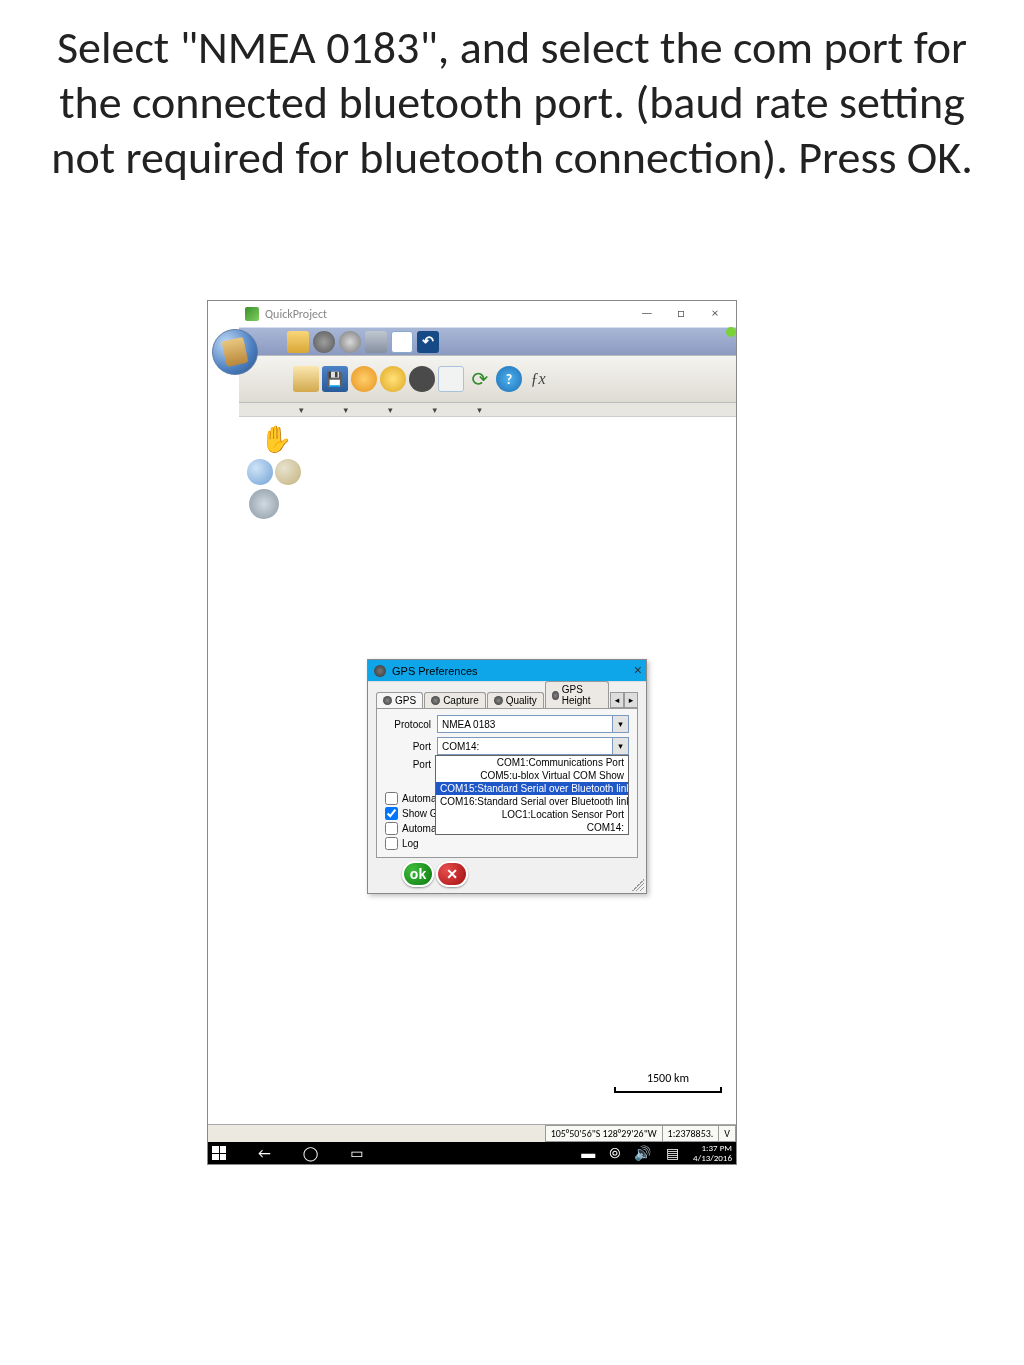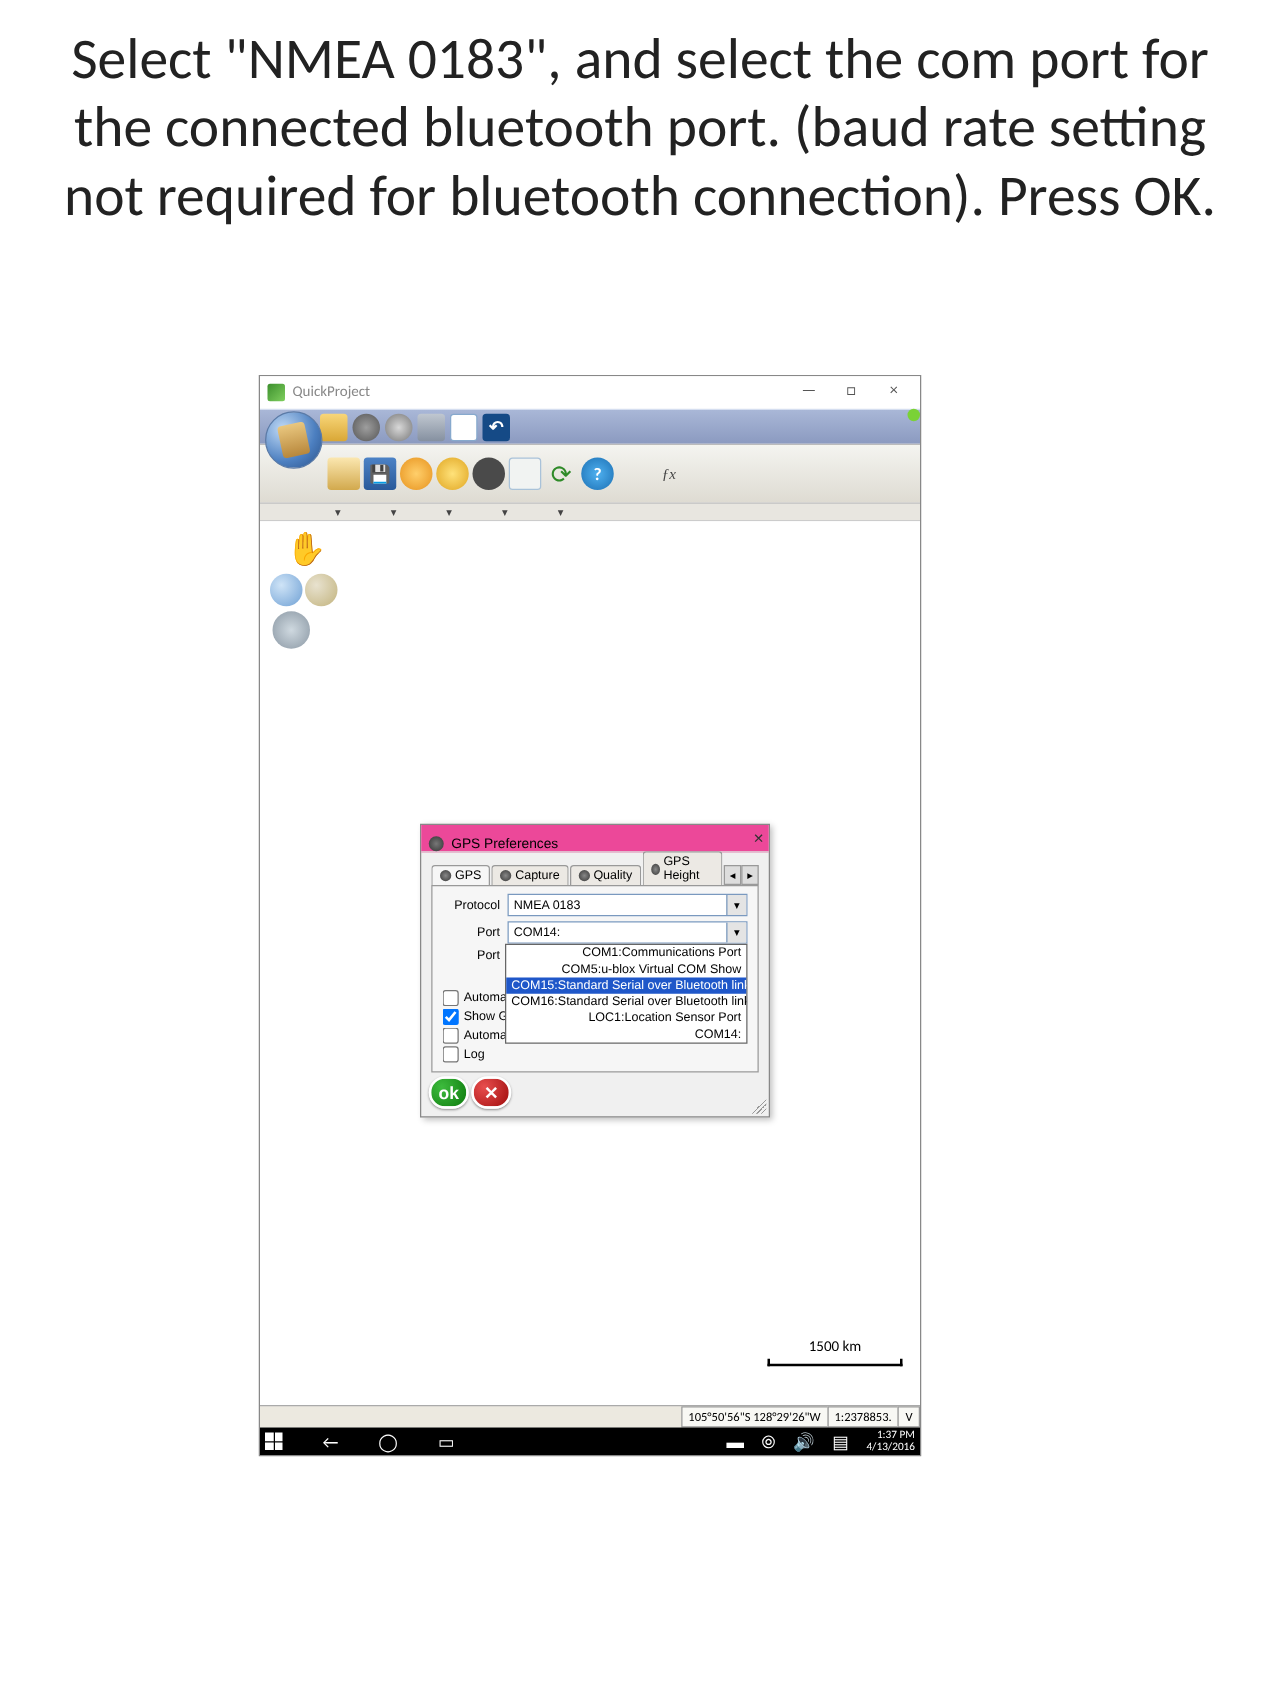--- a/index.html
+++ b/index.html
@@ -14,20 +14,21 @@
   }
 
   .app-window {
     position: absolute;
     top: 300px;
     left: 207px;
     width: 530px;
     height: 865px;
     border: 1px solid #888;
     background: #fff;
+    padding-left: 31px;
   }
 
   .titlebar {
     height: 26px;
     background: #fff;
     display: flex;
     align-items: center;
     padding: 0 6px;
     font-size: 12px;
     color: #888;
@@ -118,21 +119,21 @@
   .page-ic { background:#fff; border:1px solid #87a9cd; position:relative;}
   .back-ic { background:#154a86; color:#fff; font-weight:bold; }
   .eye-ic { background: linear-gradient(#fbe7b0,#d2a94d); }
   .disk-ic { background: linear-gradient(#4c82c6,#2a5a9a); }
   .circ-or { background: radial-gradient(#ffcf6b,#e7921d); border-radius:50%; }
   .circ-or2 { background: radial-gradient(#ffe27a,#e0a521); border-radius:50%; }
   .satdk-ic { background:#4a4a4a; border-radius:50%; }
   .docx-ic { background:#f1f3f2; border:1px solid #a9c2d9; }
   .refresh-ic { color:#2f8a28; font-size:20px; }
   .help-ic { background: radial-gradient(#4fb1f0,#1c6fb3); border-radius:50%; color:#fff; font-weight:bold; }
-  .fx-ic { font-family: 'Times New Roman', serif; font-style:italic; color:#444; font-size:12px;margin-left:28px;}
+  .fx-ic { font-family: 'Times New Roman', serif; font-style:italic; color:#444; font-size:16px;}
   .dd-row {
     height: 14px;
     background: #e8e6e0;
     border-bottom: 1px solid #ccc;
     display:flex;
     align-items:center;
     padding-left:60px;
     gap:40px;
     font-size:10px;
     color:#555;
@@ -163,23 +164,23 @@
     width: 280px;
     height: 235px;
     background: #f0f0f0;
     border: 1px solid #888;
     box-shadow: 2px 2px 5px rgba(0,0,0,0.25);
     font-family: Tahoma, Arial, sans-serif;
     font-size: 11px;
   }
   .dlg-title {
     height: 22px;
-    background: #ec4899;
-    display:flex;
-    align-items:flex-end;
+    background: #0ea5e9;
+    display:flex;
+    align-items:center;
     padding: 0 6px;
     border-bottom: 1px solid #ddd;
   }
   .dlg-title .sat { width:12px;height:12px; background:radial-gradient(#777,#333); border-radius:50%; margin-right:6px;}
   .dlg-close {
     position:absolute; right:4px; top:2px; font-size:14px; color:#333;
   }
   .tabs {
     display:flex;
     height:20px;
@@ -244,21 +245,21 @@
     display:flex;
     gap:2px;
   }
   .btn-ok, .btn-x {
     width:32px;height:26px;border-radius:13px;
     display:flex;align-items:center;justify-content:center;
     color:#fff;font-size:14px;font-weight:bold;
     border:2px solid #fff;
     box-shadow:0 1px 2px rgba(0,0,0,0.4);
   }
-  .btn-ok { background:radial-gradient(circle at 30% 30%, #3dbb3d, #0d7a0d);}
+  .btn-ok { background:radial-gradient(circle at 30% 30%, #3dbb3d, #0d7a0d);margin-left:28px;}
   .btn-x  { background:radial-gradient(circle at 30% 30%, #e84e4e, #a00d0d);}
   .dlg-resize {
     position:absolute; right:2px; bottom:2px;
     width:12px; height:12px;
     background:
       linear-gradient(135deg, transparent 0 50%, #999 50% 55%, transparent 55% 65%, #999 65% 70%, transparent 70% 80%, #999 80% 85%, transparent 85%);
   }
 
   .scalebar-wrap {
     position:absolute;

